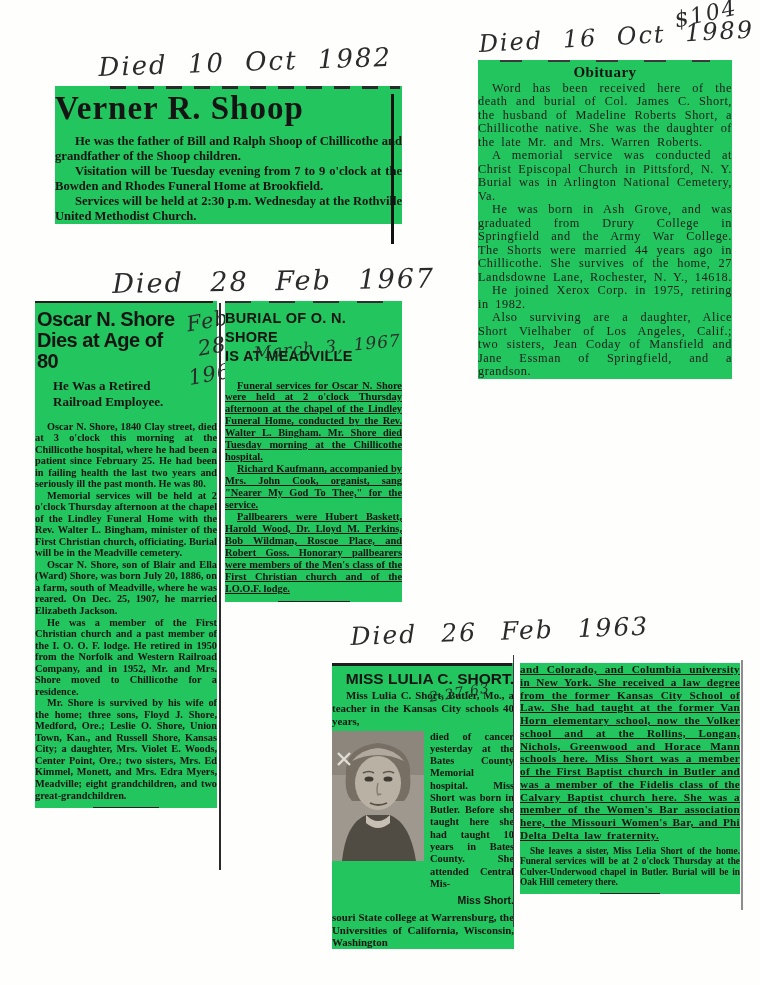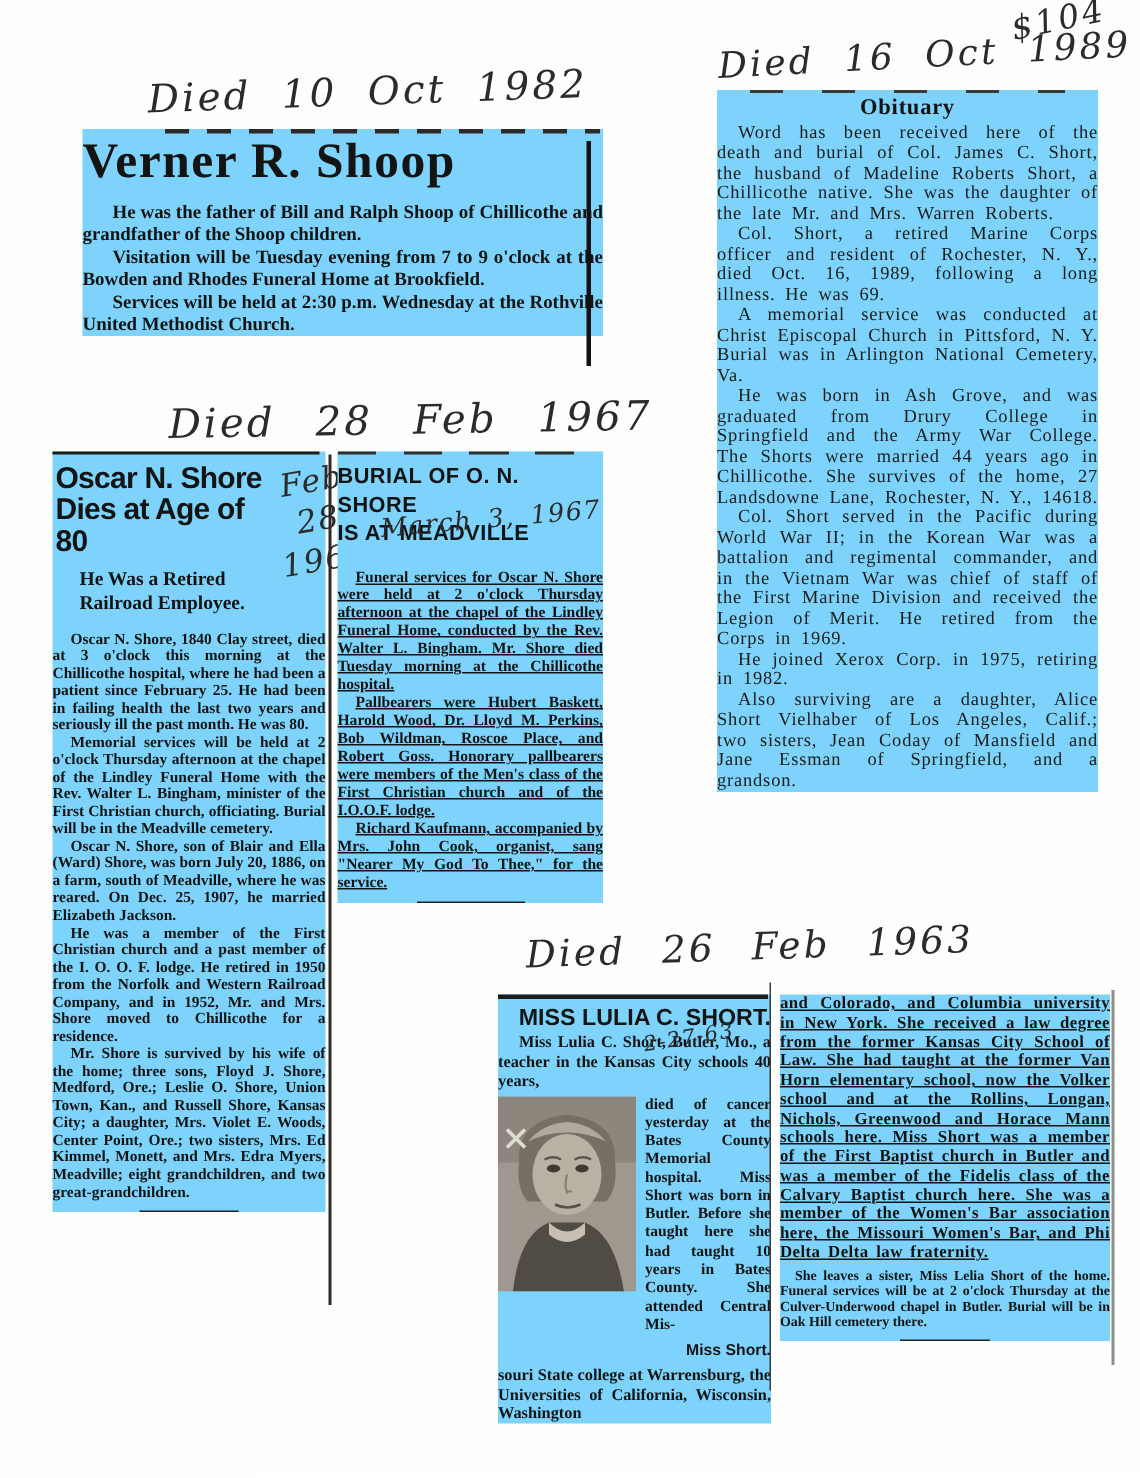--- a/index.html
+++ b/index.html
@@ -5,21 +5,21 @@
   html,body{margin:0;padding:0;background:#ffffff;}
   .page{position:relative;width:760px;height:985px;background:#fefefd;overflow:hidden;
         font-family:"Liberation Serif",serif;color:#141414;}
 
   
   .hw{position:absolute;font-family:"DejaVu Serif",serif;font-style:italic;color:#2b2b2b;
       white-space:nowrap;letter-spacing:2px;word-spacing:10px;transform-origin:left top;}
   .hw-stack{white-space:pre-line;text-align:center;line-height:1.25;letter-spacing:1px;}
 
   
-  .clip{position:absolute;background:#7dd3fc;}
+  .clip{position:absolute;background:#22c55e;}
   .np p{margin:0;text-align:justify;text-indent:14px;}
   .dash-rule{height:3px;background:repeating-linear-gradient(90deg,#2a2a2a 0 16px,transparent 16px 28px);}
   .solid-rule{height:2px;background:#1c1c1c;}
   .vline{position:absolute;background:#121212;}
   .end-rule{height:1px;background:#222;margin:6px auto 0 auto;}
 
   
   .shoop{left:55px;top:86px;width:347px;}
   .shoop .dash-rule{width:290px;margin:0 0 2px 55px;}
   .shoop h1{margin:2px 0 8px 0;font:bold 33px/1.05 "Liberation Serif",serif;letter-spacing:1px;}
@@ -86,24 +86,22 @@
       <p>Services will be held at 2:30 p.m. Wednesday at the Rothville United Methodist Church.</p>
     </div>
   </div>
   <div class="vline" style="left:391px;top:94px;width:3px;height:150px;"></div>
 
   <div class="clip shortcol">
     <div class="dash-rule"></div>
     <h2>Obituary</h2>
     <div class="np">
       <p>Word has been received here of the death and burial of Col. James C. Short, the husband of Madeline Roberts Short, a Chillicothe native. She was the daughter of the late Mr. and Mrs. Warren Roberts.</p>
-      <p>Col. Short, a retired Marine Corps officer and resident of Rochester, N. Y., died Oct. 16, 1989, following a long illness. He was 69.</p>
       <p>A memorial service was conducted at Christ Episcopal Church in Pittsford, N. Y. Burial was in Arlington National Cemetery, Va.</p>
       <p>He was born in Ash Grove, and was graduated from Drury College in Springfield and the Army War College. The Shorts were married 44 years ago in Chillicothe. She survives of the home, 27 Landsdowne Lane, Rochester, N. Y., 14618.</p>
-      <p>Col. Short served in the Pacific during World War II; in the Korean War was a battalion and regimental commander, and in the Vietnam War was chief of staff of the First Marine Division and received the Legion of Merit. He retired from the Corps in 1969.</p>
       <p>He joined Xerox Corp. in 1975, retiring in 1982.</p>
       <p>Also surviving are a daughter, Alice Short Vielhaber of Los Angeles, Calif.; two sisters, Jean Coday of Mansfield and Jane Essman of Springfield, and a grandson.</p>
     </div>
   </div>
 
   <div class="clip shore">
     <div class="solid-rule"></div>
     <h2>Oscar N. Shore Dies at Age of 80</h2>
     <div class="hw hw-stack" style="left:142px;top:12px;font-size:21px;transform:rotate(-10deg);">Feb
 28
@@ -120,22 +118,22 @@
   </div>
   <div class="vline" style="left:219px;top:303px;width:2px;height:567px;background:#2a2a2a;"></div>
 
   <div class="clip burial">
     <div class="dash-rule"></div>
     <h2><span>BURIAL OF O. N. SHORE</span><br>
       <span>IS AT MEADVILLE</span></h2>
     <div class="hw" style="left:28px;top:42px;font-size:17px;transform:rotate(-5deg);letter-spacing:1px;word-spacing:4px;">March 3, 1967</div>
     <div class="np">
       <p>Funeral services for Oscar N. Shore were held at 2 o'clock Thursday afternoon at the chapel of the Lindley Funeral Home, conducted by the Rev. Walter L. Bingham. Mr. Shore died Tuesday morning at the Chillicothe hospital.</p>
+      <p>Richard Kaufmann, accompanied by Mrs. John Cook, organist, sang "Nearer My God To Thee," for the service.</p>
       <p>Pallbearers were Hubert Baskett, Harold Wood, Dr. Lloyd M. Perkins, Bob Wildman, Roscoe Place, and Robert Goss. Honorary pallbearers were members of the Men's class of the First Christian church and of the I.O.O.F. lodge.</p>
-      <p>Richard Kaufmann, accompanied by Mrs. John Cook, organist, sang "Nearer My God To Thee," for the service.</p>
     </div>
     <div class="end-rule"></div>
   </div>
 
   <div class="clip lulia-left">
     <div class="solid-rule" style="height:3px;"></div>
     <h2>MISS LULIA C. SHORT.</h2>
     <div class="hw" style="left:96px;top:26px;font-size:14px;transform:rotate(-9deg);letter-spacing:1px;word-spacing:2px;">2-27-63</div>
     <div class="np">
       <p>Miss Lulia C. Short, Butler, Mo., a teacher in the Kansas City schools 40 years,</p>

